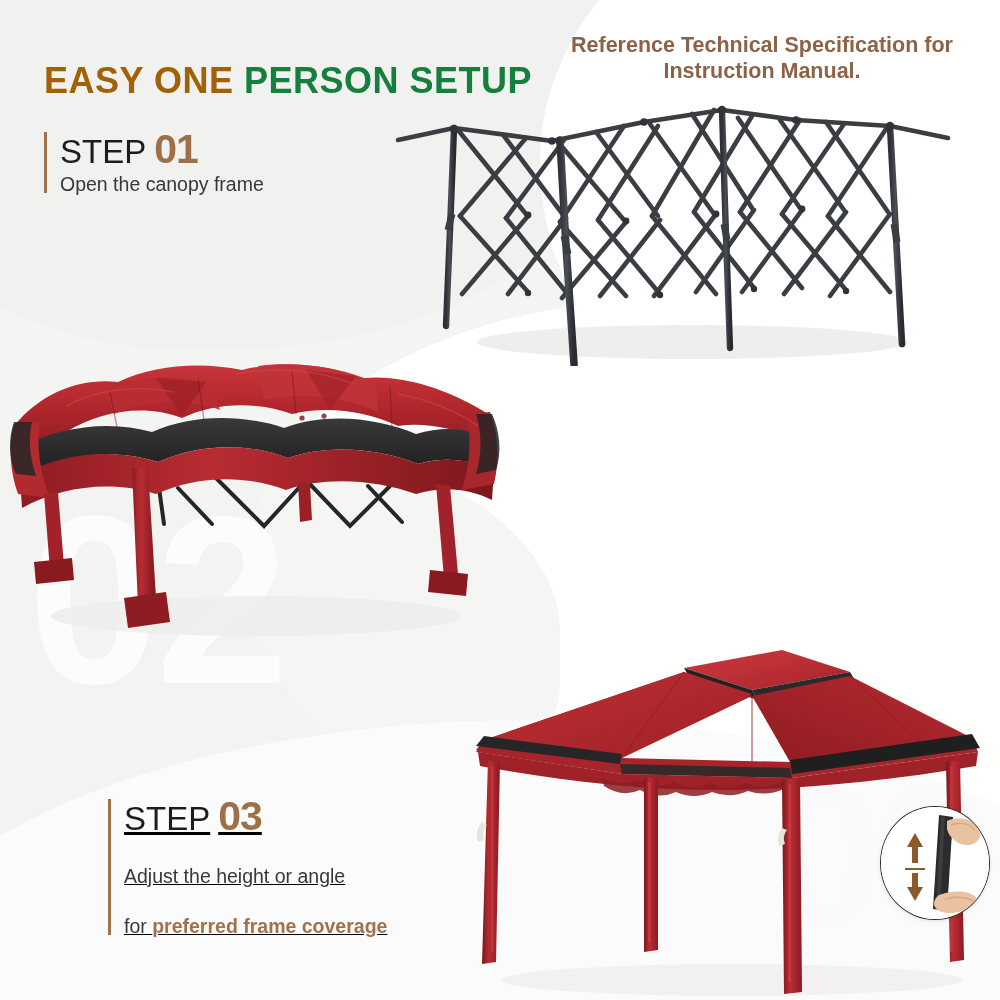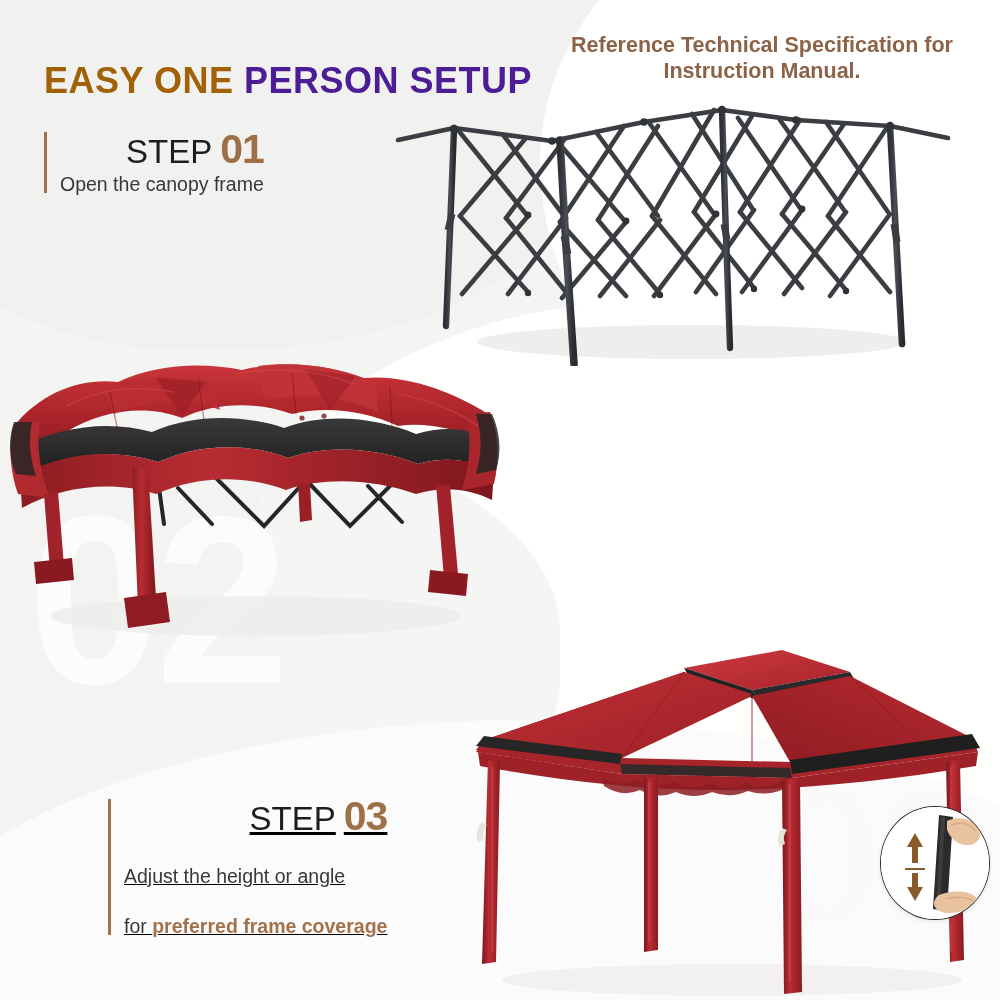--- a/index.html
+++ b/index.html
@@ -72,21 +72,21 @@
 
   
   .headline {
     position: absolute;
     left: 44px; top: 60px;
     font-size: 36px; font-weight: 700;
     letter-spacing: .5px;
     white-space: nowrap;
   }
   .headline .accent { color: #a16207; }
-  .headline .plain  { color: #4c1d95; font-weight: 600; }
+  .headline .plain  { color: #15803d; font-weight: 600; }
 
   .ref-note {
     position: absolute;
     left: 552px; top: 32px;
     width: 420px;
     text-align: center;
     color: #8d6348;
     font-size: 21.5px;
     font-weight: 600;
     line-height: 1.22;
@@ -102,21 +102,20 @@
     left: 0; top: 4px; bottom: 4px;
     width: 3px;
     background: #a2714c;
   }
   .step .head {
     font-size: 33px;
     color: #1d1d1d;
     font-weight: 500;
     line-height: 1.05;
     white-space: nowrap;
-    text-align: right;
   }
   .step .head .num {
     color: #9e7047;
     font-weight: 700;
     font-size: 41px;
     letter-spacing: -1px;
     margin-left: 8px;
   }
   .step .body {
     margin-top: 1px;

